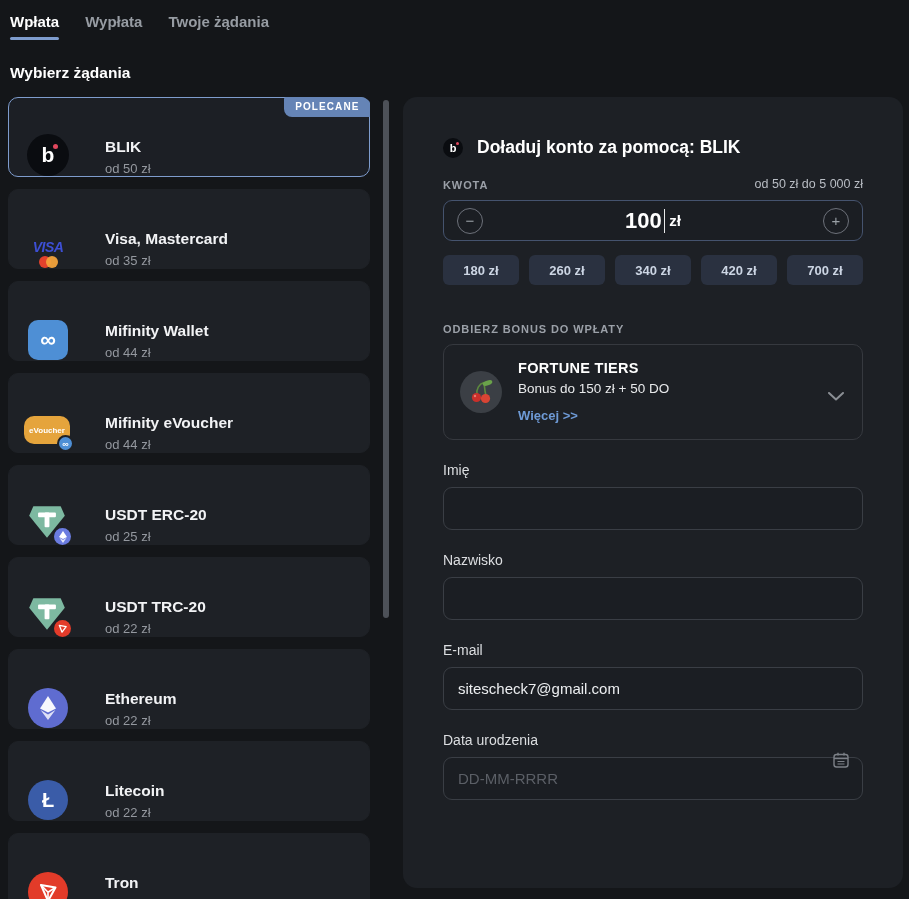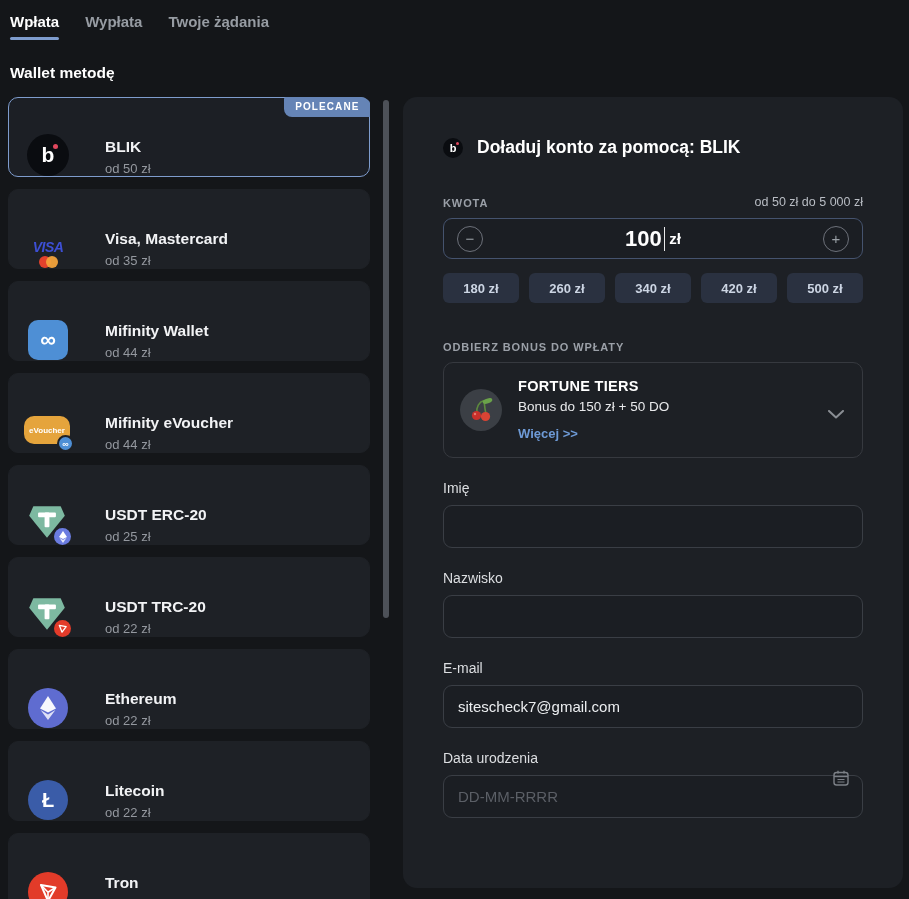--- a/index.html
+++ b/index.html
@@ -79,21 +79,21 @@
   .ic-trx { background:#e23b29; }
 
   
   .panel {
     position:absolute; left:403px; top:97px; width:500px; height:791px;
     background:#1d2025; border-radius:14px; padding:40px;
   }
   .panel-header { display:flex; align-items:center; gap:14px; }
   .panel-title { font-size:17.5px; font-weight:700; color:#fff; }
 
-  .amount-head { display:flex; justify-content:space-between; align-items:flex-end; margin-top:37px; }
+  .amount-head { display:flex; justify-content:space-between; align-items:flex-end; margin-top:19px; }
   .amount-label, .bonus-label { font-size:11px; font-weight:700; letter-spacing:.9px; color:#9ba0a8; }
   .amount-range { font-size:12.5px; color:#b9bdc4; }
 
   .amount-box { display:flex; align-items:center; margin-top:9px; height:41px;
     border:1px solid #45536e; border-radius:9px; background:#1b1e23; padding:0 13px; }
   .step-btn { width:26px; height:26px; border-radius:50%; border:1.5px solid #6d717a; background:none;
     color:#9aa0a6; font-size:15px; line-height:1; display:flex; align-items:center; justify-content:center;
     cursor:pointer; flex:none; font-family:"Liberation Sans",sans-serif; }
   .amount-center { flex:1; display:flex; align-items:center; justify-content:center; }
   .amount-value { font-size:22px; font-weight:700; color:#fff; }
@@ -140,21 +140,21 @@
     <div class="tab">
       <span class="tab-label">Wypłata</span>
       <div class="underline"></div>
     </div>
     <div class="tab">
       <span class="tab-label">Twoje żądania</span>
       <div class="underline"></div>
     </div>
   </div>
 
-  <div class="section-title">Wallet metodę</div>
+  <div class="section-title">Wybierz żądania</div>
 
   <div class="methods">
 
     <div class="method-card selected">
       <span class="badge">POLECANE</span>
       <span class="m-icon">
         <span class="ic-blik">
             <span>b</span>
             <span class="dot"></span>
           </span>
@@ -313,21 +313,21 @@
         <span class="amount-cur">zł</span>
       </span>
       <button class="step-btn">+</button>
     </div>
 
     <div class="quick-row">
       <button class="quick-btn">180 zł</button>
       <button class="quick-btn">260 zł</button>
       <button class="quick-btn">340 zł</button>
       <button class="quick-btn">420 zł</button>
-      <button class="quick-btn">500 zł</button>
+      <button class="quick-btn">700 zł</button>
     </div>
 
     <span class="bonus-label">ODBIERZ BONUS DO WPŁATY</span>
 
     <div class="bonus-card">
       <span class="cherry-circle">
         <svg width="28" height="28" viewBox="0 0 28 28">
           <path d="M10 17 C9 11, 12 6, 17 4.5" fill="none" stroke="#5d8a3e" stroke-width="1.6"></path>
           <path d="M19 18 C17.5 12, 17.5 8, 17 4.5" fill="none" stroke="#5d8a3e" stroke-width="1.6"></path>
           <ellipse cx="20.5" cy="5" rx="5" ry="2.4" fill="#6aa24a" transform="rotate(-18 20.5 5)"></ellipse>

